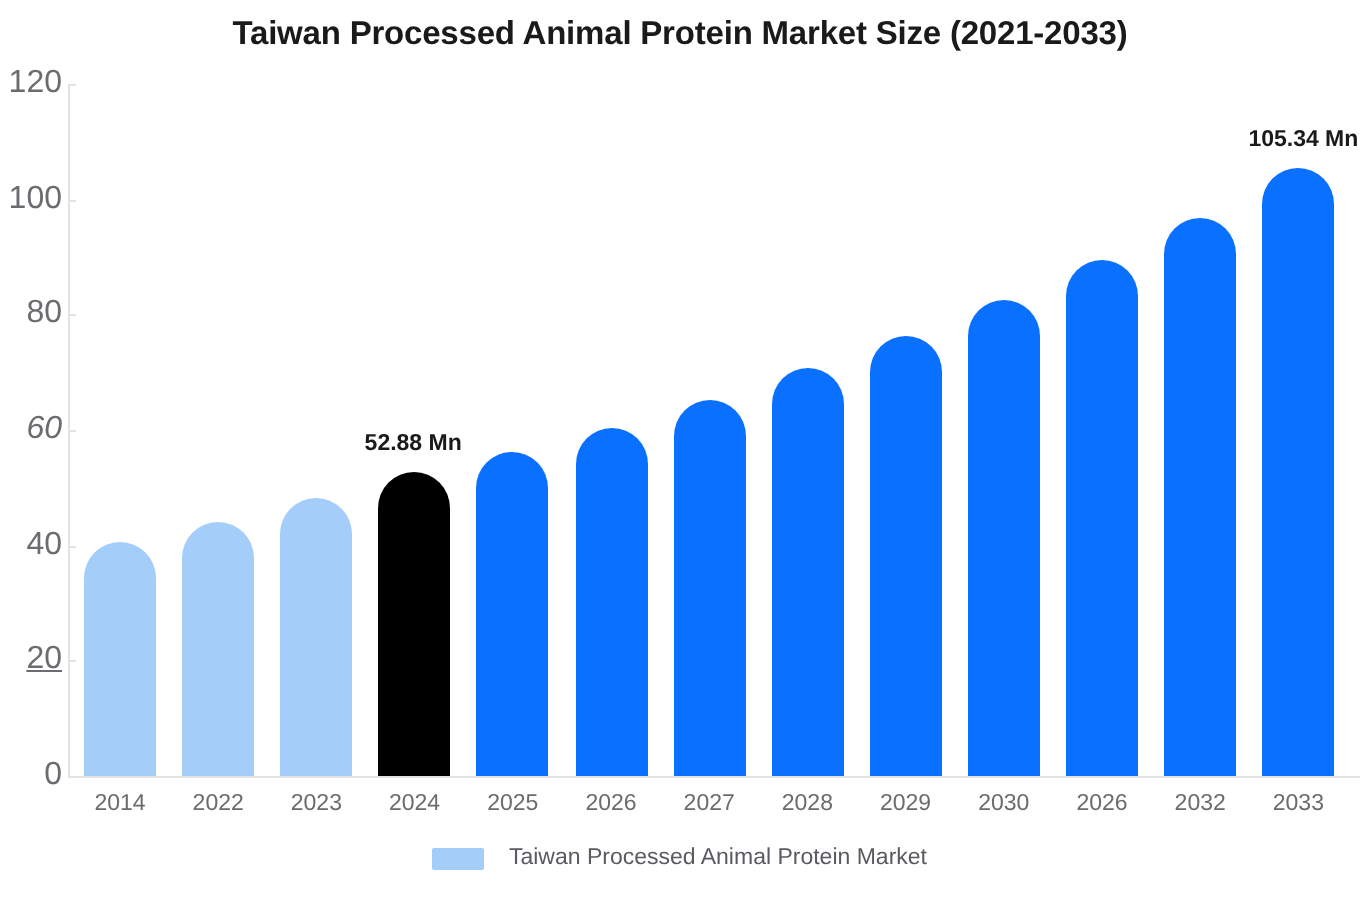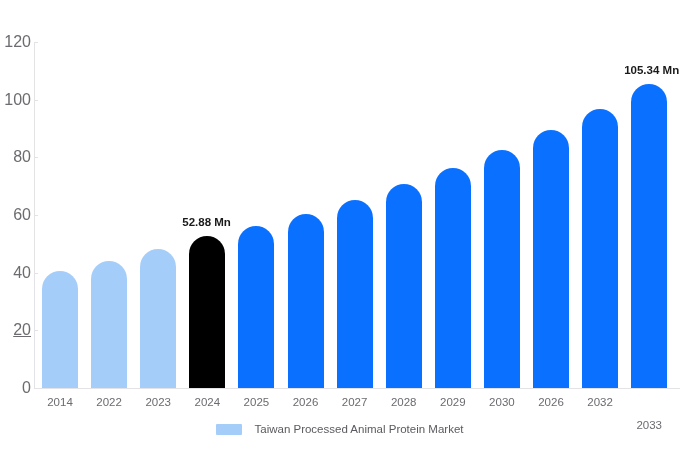--- a/index.html
+++ b/index.html
@@ -120,26 +120,27 @@
     font-size: 11.5px;
     color: #5a5a60;
     white-space: nowrap;
   }
 </style>
 </head>
 <body>
 
 <div id="chart-root">
 
+  <div id="chart-title">Taiwan Processed Animal Protein Market Size (2021-2033)</div>
 
   <div id="y-ticks">
       <div class="y-tick" style="top: 388px;">0</div>
       <div class="y-tick" style="top: 330.333px; text-decoration: underline;">20</div>
       <div class="y-tick" style="top: 272.667px;">40</div>
-      <div class="y-tick" style="top: 215px;">60</div>
+      <div class="y-tick" style="top: 215px; font-style: italic;">60</div>
       <div class="y-tick" style="top: 157.333px;">80</div>
       <div class="y-tick" style="top: 99.6667px;">100</div>
       <div class="y-tick" style="top: 42px;">120</div>
     </div>
   <div id="y-axis-line"></div>
   <div id="x-axis-line"></div>
 
   <div id="plot-area">
       <div class="bar" title="2021: 40.6" style="left: 8px; width: 36px; height: 117.063px; background: rgb(165, 205, 250);"></div>
       <div class="bar" title="2022: 44.2" style="left: 57.1px; width: 36px; height: 127.443px; background: rgb(165, 205, 250);"></div>
@@ -162,21 +163,21 @@
       <div class="x-label" style="left: 133.2px; width: 50px;">2023</div>
       <div class="x-label" style="left: 182.3px; width: 50px;">2024</div>
       <div class="x-label" style="left: 231.4px; width: 50px; text-align: center;">2025</div>
       <div class="x-label" style="left: 280.5px; width: 50px;">2026</div>
       <div class="x-label" style="left: 329.6px; width: 50px;">2027</div>
       <div class="x-label" style="left: 378.7px; width: 50px;">2028</div>
       <div class="x-label" style="left: 427.8px; width: 50px;">2029</div>
       <div class="x-label" style="left: 476.9px; width: 50px;">2030</div>
       <div class="x-label" style="left: 526px; width: 50px;">2026</div>
       <div class="x-label" style="left: 575.1px; width: 50px;">2032</div>
-      <div class="x-label" style="left: 624.2px; width: 50px; margin-top: 23px;">2033</div>
+      <div class="x-label" style="left: 624.2px; width: 50px;">2033</div>
     </div>
   <div id="annotations-layer">
       <div class="bar-annotation" style="left: 182.3px; top: 215.529px;">52.88 Mn</div>
       <div class="bar-annotation" style="left: 624.2px; top: 64.2697px;">105.34 Mn</div>
     </div>
 
   <div id="legend">
     <div id="legend-inner">
       <span id="legend-swatch" style="background: rgb(165, 205, 250);"></span>
       <span id="legend-label">Taiwan Processed Animal Protein Market</span>

